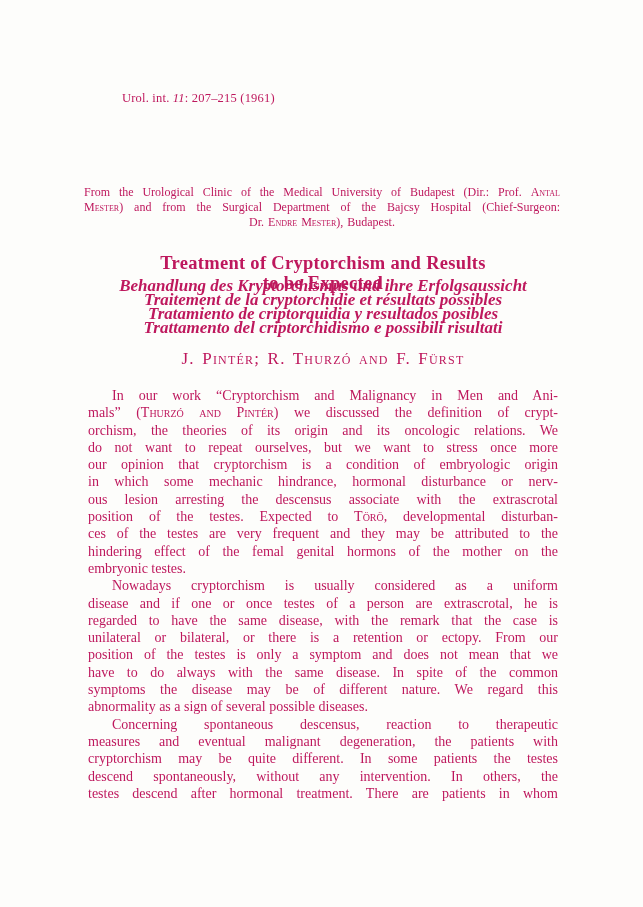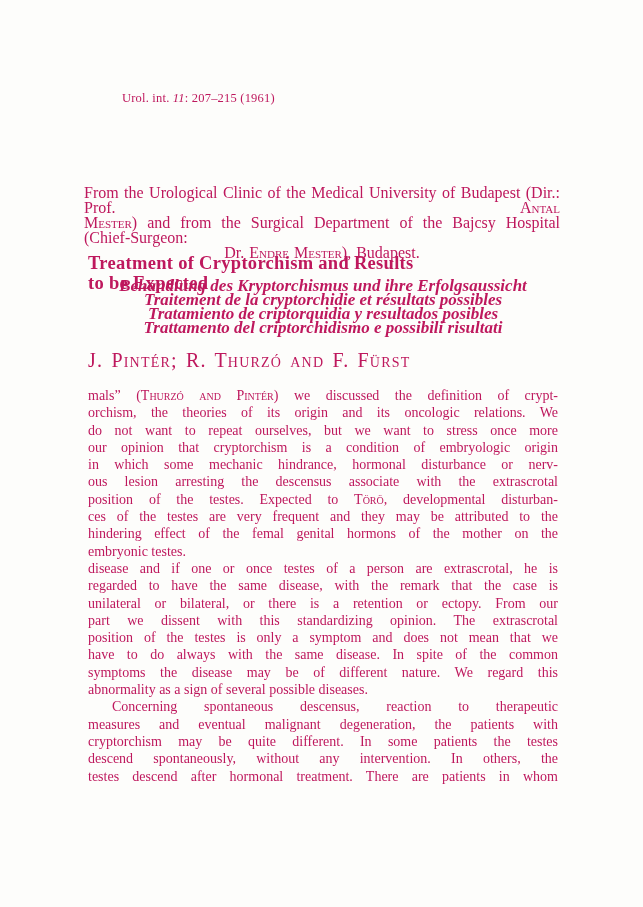--- a/index.html
+++ b/index.html
@@ -32,53 +32,53 @@
     left: 122px;
     top: 91px;
     font-size: 12.5px;
     letter-spacing: 0.2px;
   }
   .affiliation {
     position: absolute;
     left: 84px;
     top: 185px;
     width: 476px;
-    font-size: 16px;
+    font-size: 12px;
     line-height: 15px;
     word-spacing: 1px;
   }
   .article-title {
     position: absolute;
     left: 88px;
     top: 241px;
     width: 470px;
     font-size: 18.5px;
     line-height: 20px;
     font-weight: bold;
-    text-align: left;
+    text-align: center;
     letter-spacing: 0.3px;
   }
   .subtitles {
     position: absolute;
     left: 88px;
     top: 279px;
     width: 470px;
     font-size: 17px;
     line-height: 14px;
     font-weight: bold;
     text-align: center;
     font-style: italic;
   }
   .authors {
     position: absolute;
     left: 88px;
     top: 349px;
     width: 470px;
-    font-size: 20px;
-    text-align: left;
+    font-size: 17px;
+    text-align: center;
     letter-spacing: 1.2px;
     word-spacing: 2px;
   }
   .body-text {
     position: absolute;
     left: 88px;
     top: 387px;
     width: 470px;
     font-size: 14px;
     line-height: 17.3px;
@@ -108,36 +108,37 @@
       <div class="line"><span>Behandlung des Kryptorchismus und ihre Erfolgsaussicht</span></div>
       <div class="line"><span>Traitement de la cryptorchidie et résultats possibles</span></div>
       <div class="line"><span>Tratamiento de criptorquidia y resultados posibles</span></div>
       <div class="line"><span>Trattamento del criptorchidismo e possibili risultati</span></div>
     </div>
 
   <div class="authors"><span class="sc">J. Pintér;  R. Thurzó and F. Fürst</span></div>
 
   <div class="body-text">
     <div class="para">
+        <div class="line j i"><span>In our work “Cryptorchism and Malignancy in Men and Ani-</span></div>
         <div class="line j"><span>mals” (</span><span class="sc">Thurzó and Pintér</span><span>) we discussed the definition of crypt-</span></div>
         <div class="line j"><span>orchism, the theories of its origin and its oncologic relations. We</span></div>
         <div class="line j"><span>do not want to repeat ourselves, but we want to stress once more</span></div>
         <div class="line j"><span>our opinion that cryptorchism is a condition of embryologic origin</span></div>
         <div class="line j"><span>in which some mechanic hindrance, hormonal disturbance or nerv-</span></div>
         <div class="line j"><span>ous lesion arresting the descensus associate with the extrascrotal</span></div>
         <div class="line j"><span>position of the testes. Expected to </span><span class="sc">Törö</span><span>, developmental disturban-</span></div>
         <div class="line j"><span>ces of the testes are very frequent and they may be attributed to the</span></div>
         <div class="line j"><span>hindering effect of the femal genital hormons of the mother on the</span></div>
         <div class="line"><span>embryonic testes.</span></div>
       </div>
     <div class="para">
+        <div class="line j i"><span>Nowadays cryptorchism is usually considered as a uniform</span></div>
         <div class="line j"><span>disease and if one or once testes of a person are extrascrotal, he is</span></div>
         <div class="line j"><span>regarded to have the same disease, with the remark that the case is</span></div>
         <div class="line j"><span>unilateral or bilateral, or there is a retention or ectopy. From our</span></div>
-        <div class="line j"><span>part we dissent with this standardizing opinion. The extrascrotal</span></div>
         <div class="line j"><span>position of the testes is only a symptom and does not mean that we</span></div>
         <div class="line j"><span>have to do always with the same disease. In spite of the common</span></div>
         <div class="line j"><span>symptoms the disease may be of different nature. We regard this</span></div>
         <div class="line"><span>abnormality as a sign of several possible diseases.</span></div>
       </div>
     <div class="para">
         <div class="line j i"><span>Concerning spontaneous descensus, reaction to therapeutic</span></div>
         <div class="line j"><span>measures and eventual malignant degeneration, the patients with</span></div>
         <div class="line j"><span>cryptorchism may be quite different. In some patients the testes</span></div>
         <div class="line j"><span>descend spontaneously, without any intervention. In others, the</span></div>

